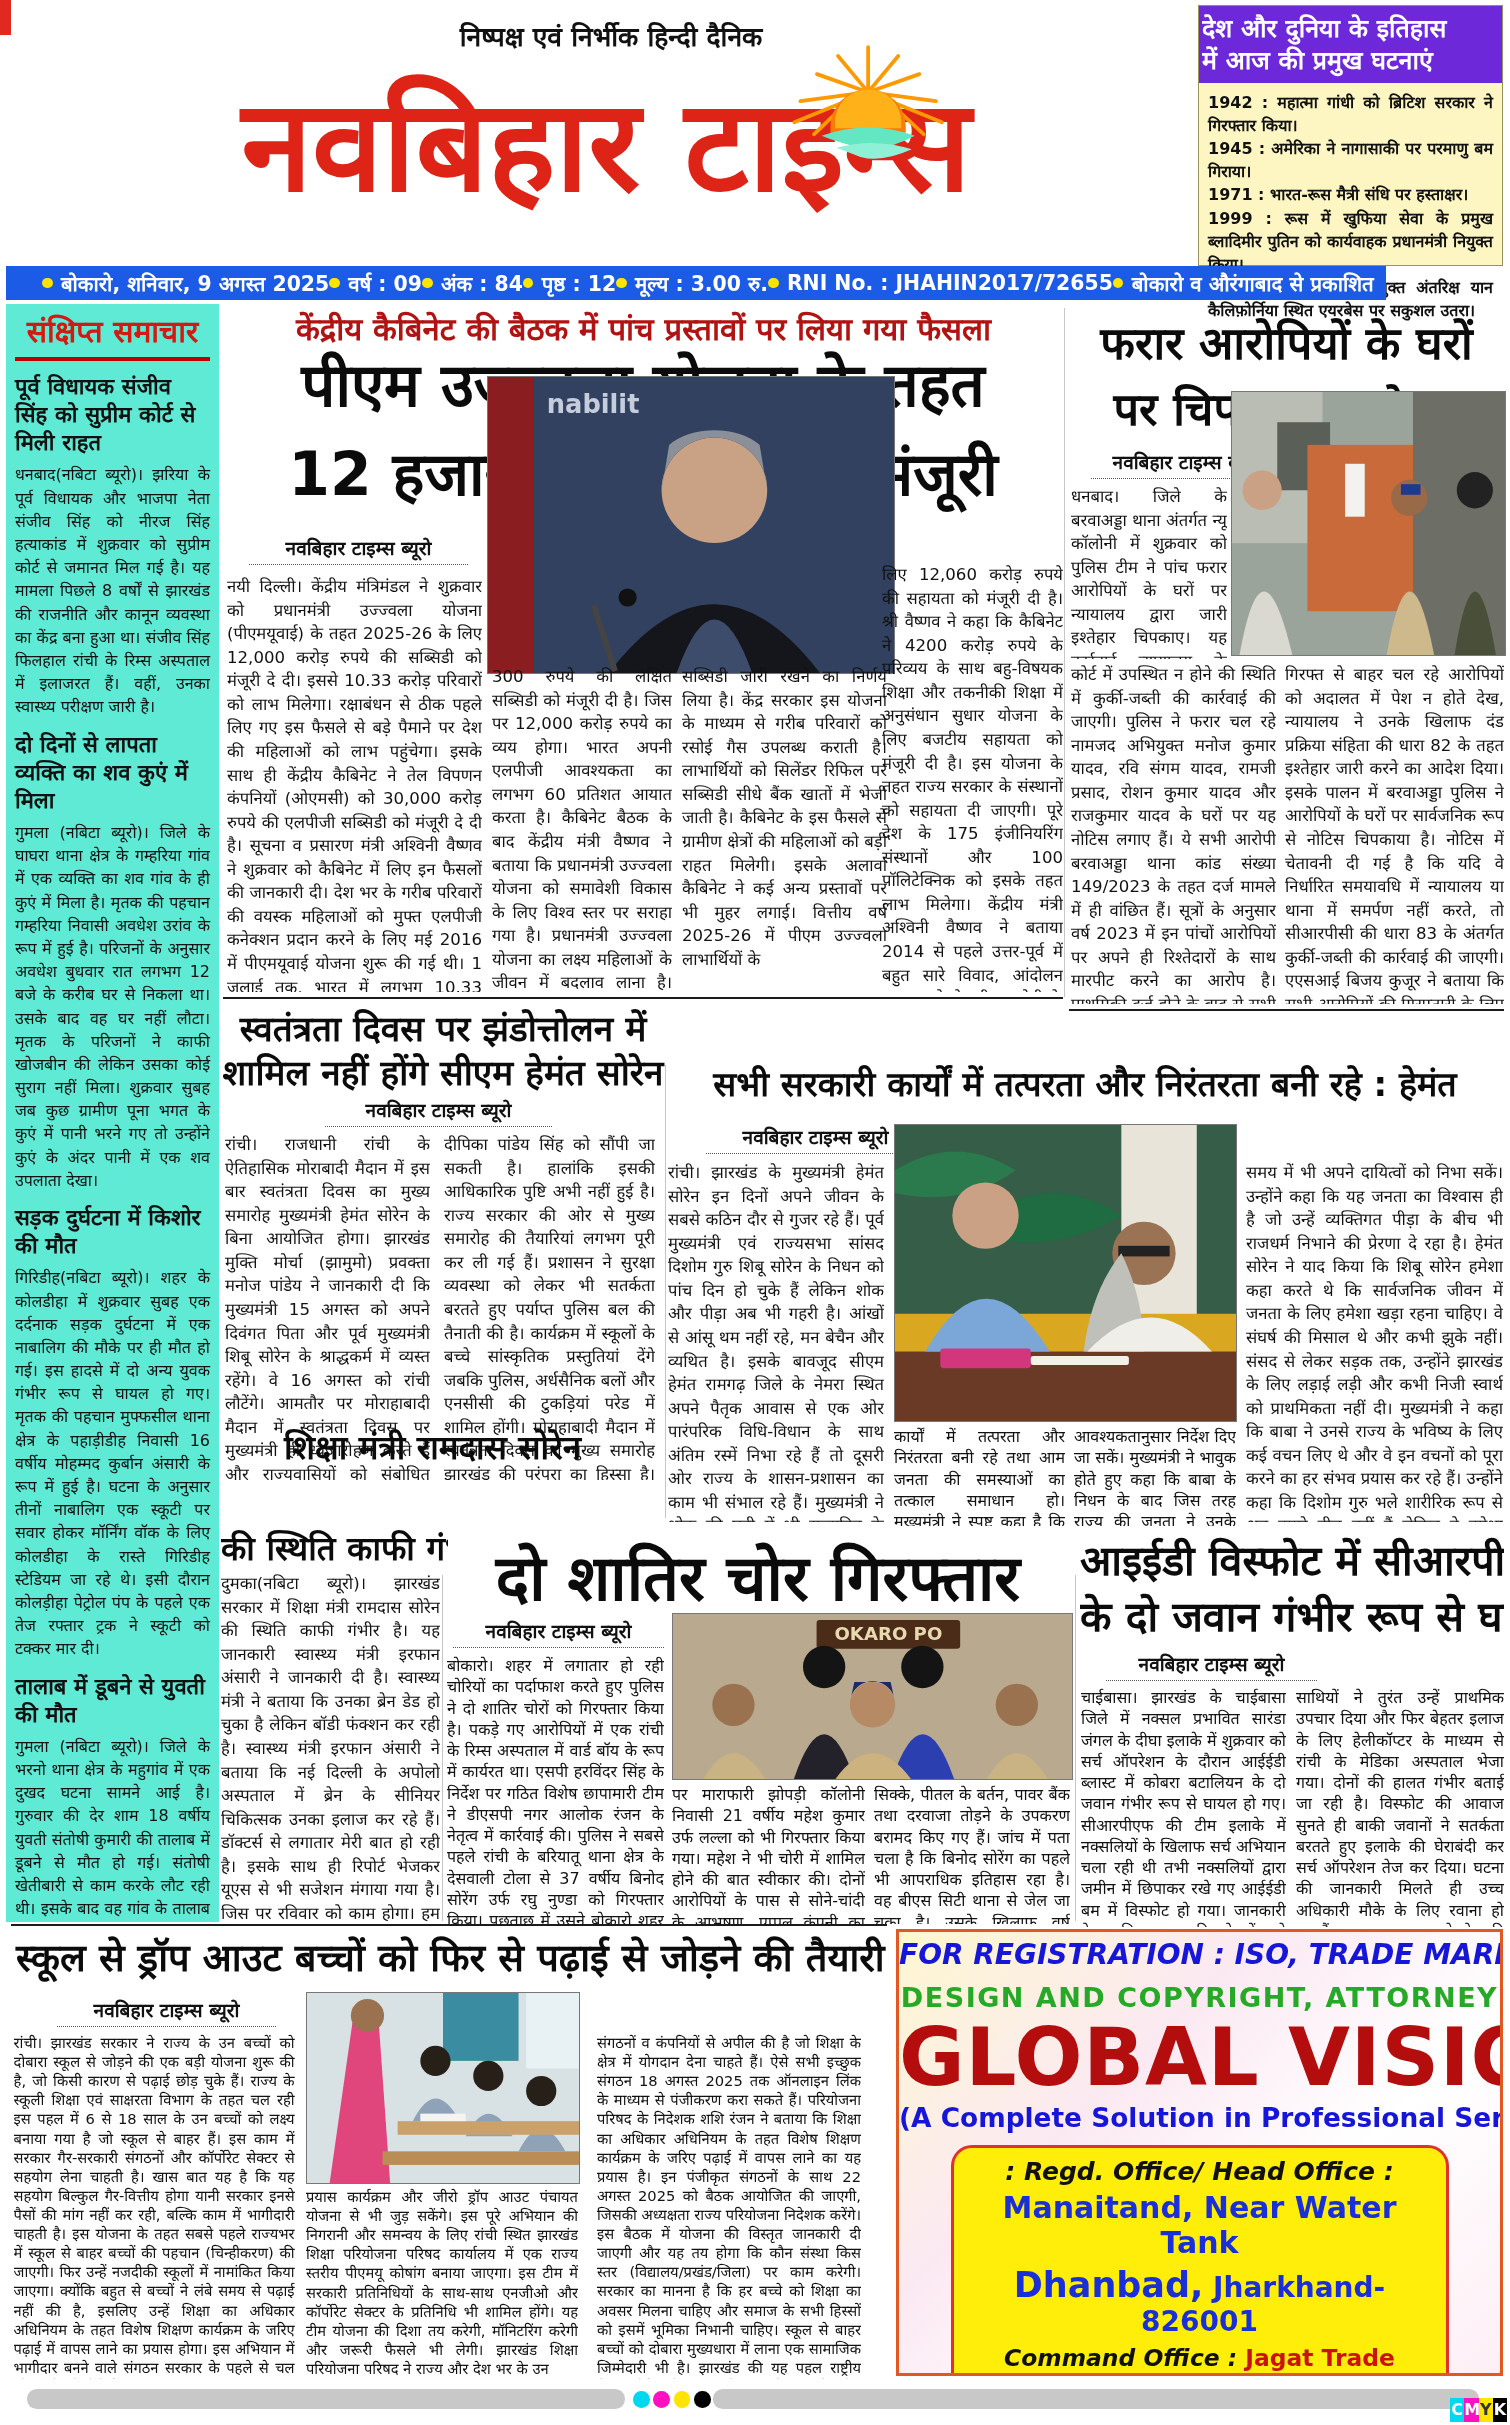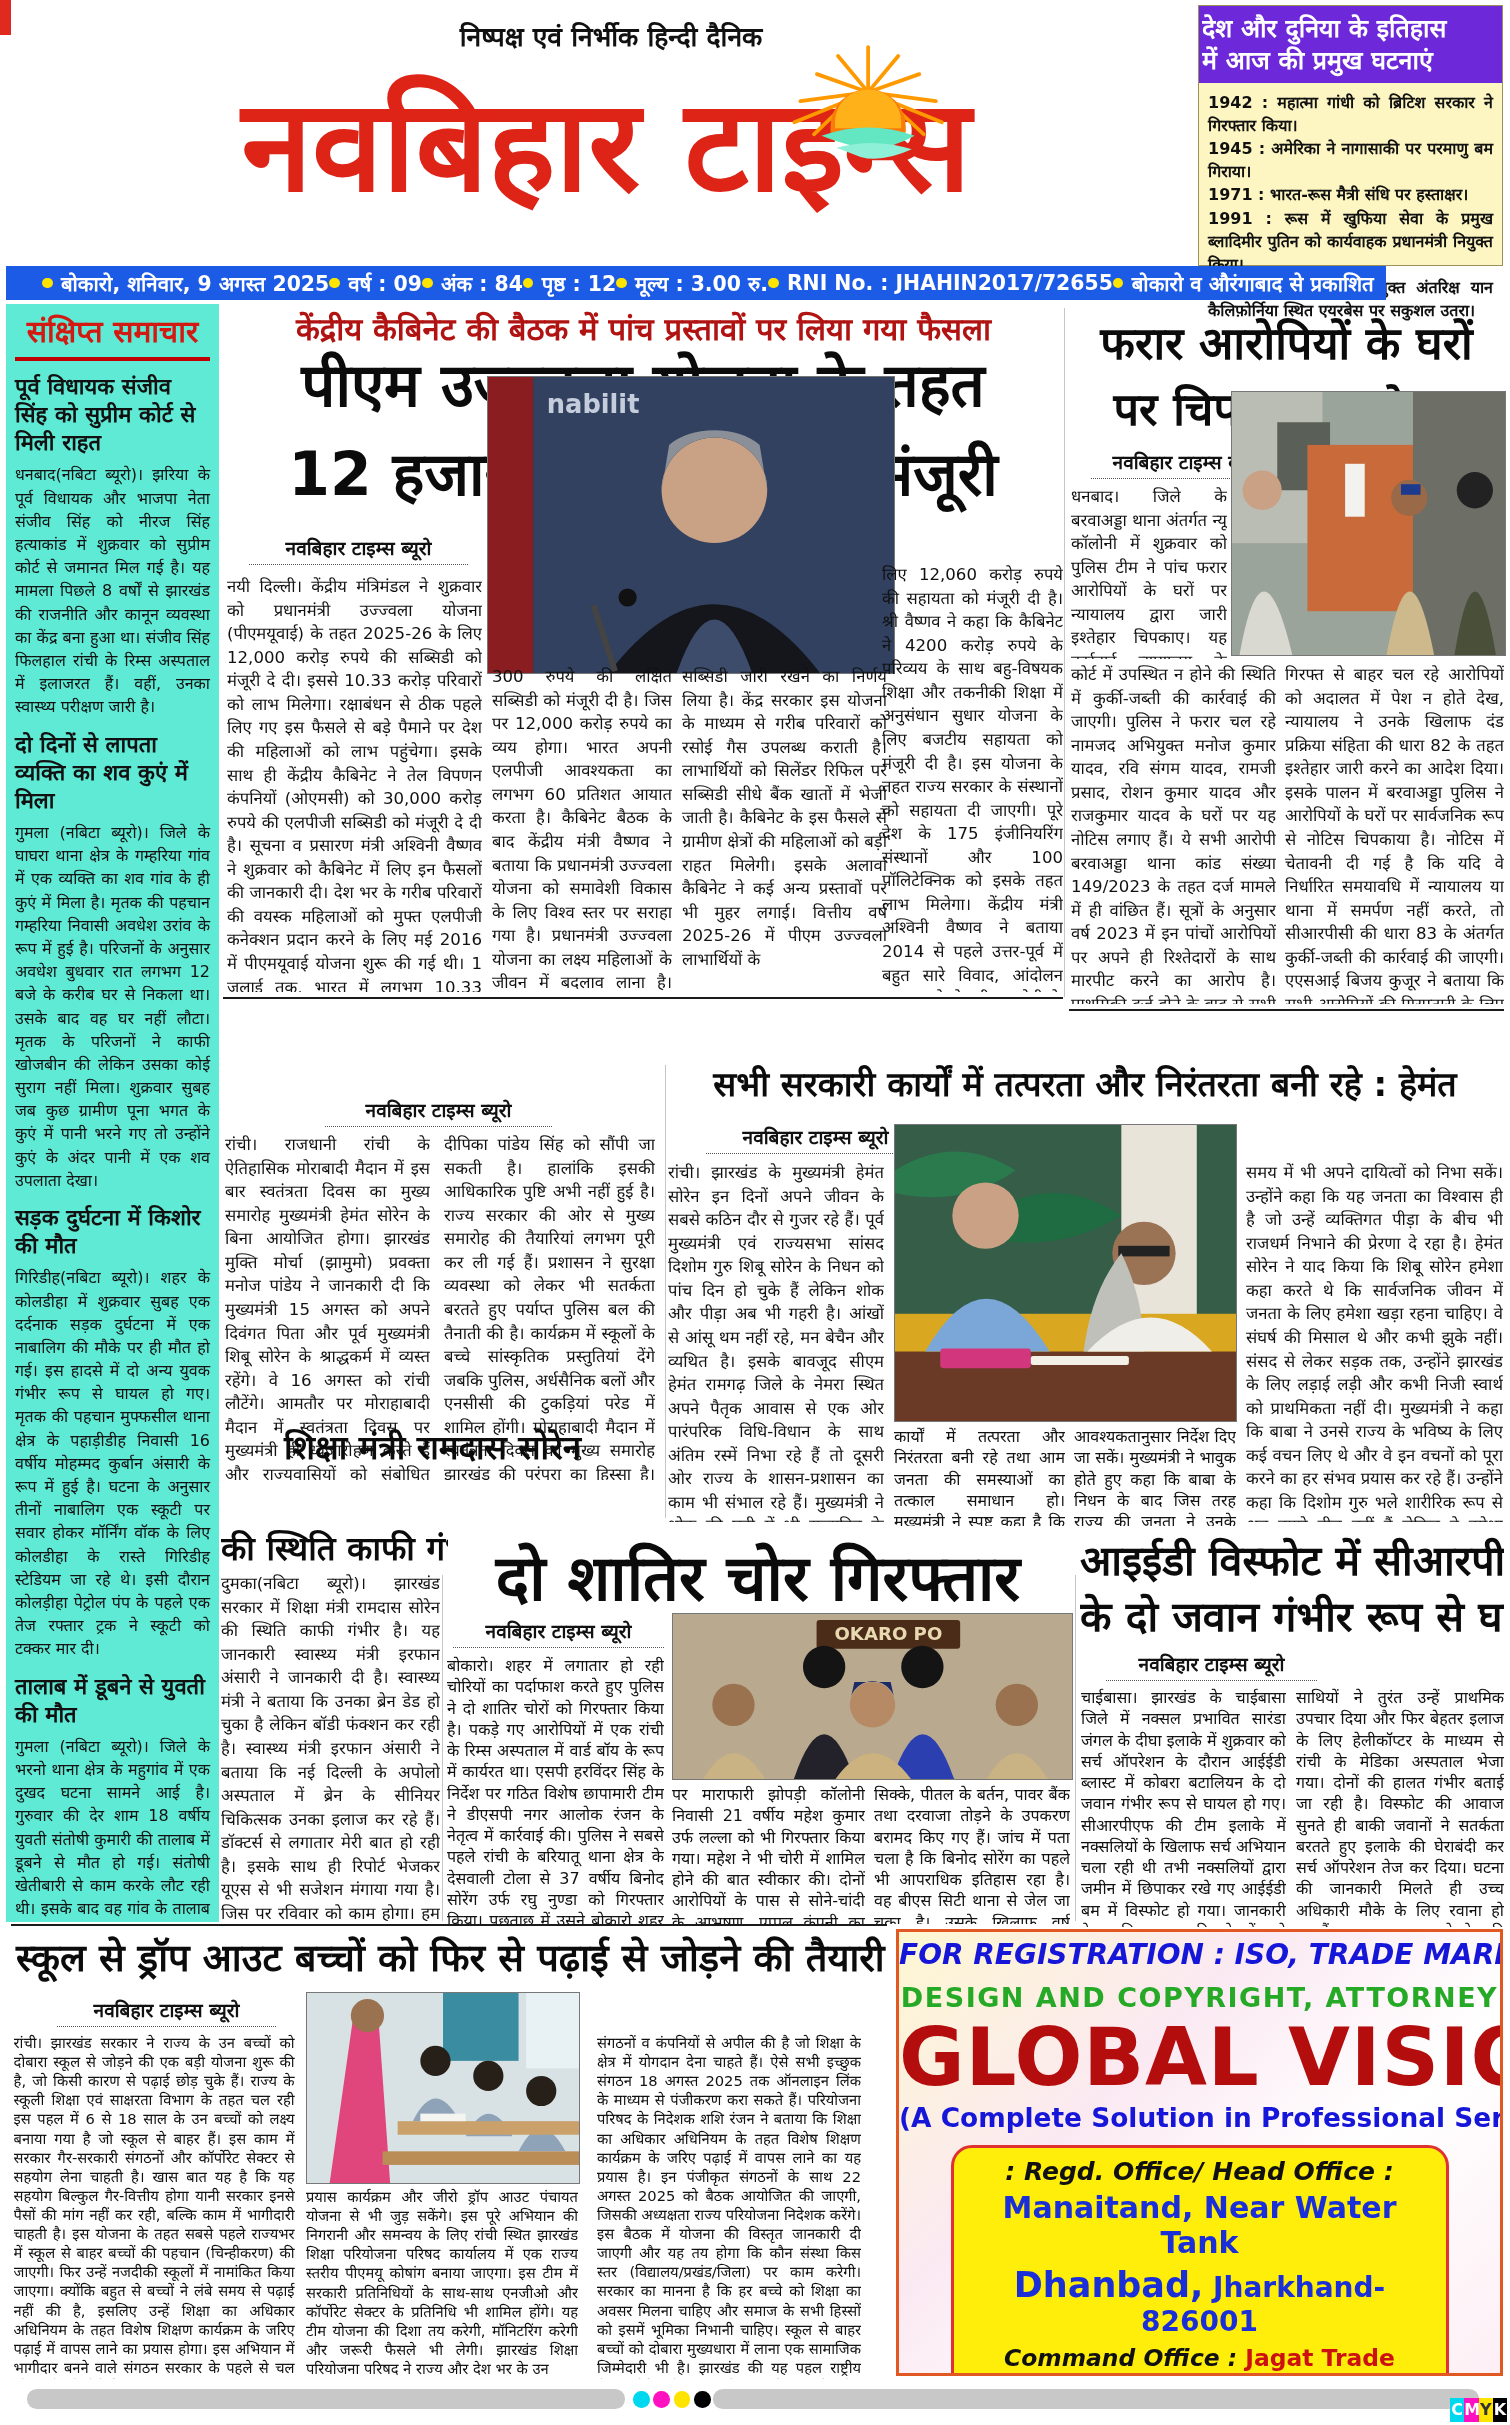--- a/index.html
+++ b/index.html
@@ -94,21 +94,21 @@
 
   <div class="abs histbox" style="left:1198px;top:4.5px;width:305px;height:261px;box-sizing:border-box;">
     <div class="hb-title">
       <span>देश और दुनिया के इतिहास</span>
       <span>में आज की प्रमुख घटनाएं</span>
     </div>
     <div class="hb-body">
       <div class="hb-event">1942 : महात्मा गांधी को ब्रिटिश सरकार ने गिरफ्तार किया।</div>
       <div class="hb-event">1945 : अमेरिका ने नागासाकी पर परमाणु बम गिराया।</div>
       <div class="hb-event">1971 : भारत-रूस मैत्री संधि पर हस्ताक्षर।</div>
-      <div class="hb-event">1991 : रूस में खुफिया सेवा के प्रमुख ब्लादिमीर पुतिन को कार्यवाहक प्रधानमंत्री नियुक्त किया।</div>
+      <div class="hb-event">1999 : रूस में खुफिया सेवा के प्रमुख ब्लादिमीर पुतिन को कार्यवाहक प्रधानमंत्री नियुक्त किया।</div>
       <div class="hb-event">2005 : नासा का मानवयुक्त अंतरिक्ष यान कैलिफ़ोर्निया स्थित एयरबेस पर सकुशल उतरा।</div>
     </div>
   </div>
 
   <div class="abs datebar" style="left:6px;top:266px;width:1380px;height:34px;">
     <span class="dl">
         <i class="dot"></i>
         <span>बोकारो, शनिवार, 9 अगस्त 2025</span>
       </span>
     <span class="dl">
@@ -205,20 +205,24 @@
       <rect x="224" y="122" width="26" height="14" fill="#1d3a8f"></rect>
       <path d="M205 348 Q235 180 268 348 Z" fill="#cdb98c"></path>
       <circle cx="322" cy="130" r="24" fill="#222"></circle>
       <path d="M295 348 Q322 180 350 348 Z" fill="#4a4f3a"></path>
     </svg>
   </div>
   <div class="abs bodytext" style="left:1071px;top:663px;width:205px;height:341px;">कोर्ट में उपस्थित न होने की स्थिति में कुर्की-जब्ती की कार्रवाई की जाएगी। पुलिस ने फरार चल रहे नामजद अभियुक्त मनोज कुमार यादव, रवि संगम यादव, रामजी प्रसाद, रोशन कुमार यादव और राजकुमार यादव के घरों पर यह नोटिस लगाए हैं। ये सभी आरोपी बरवाअड्डा थाना कांड संख्या 149/2023 के तहत दर्ज मामले में ही वांछित हैं। सूत्रों के अनुसार वर्ष 2023 में इन पांचों आरोपियों पर अपने ही रिश्तेदारों के साथ मारपीट करने का आरोप है। प्राथमिकी दर्ज होने के बाद से सभी आरोपी फरार चल रहे हैं। पुलिस को उनकी कोई ठोस जानकारी नहीं मिल सकी है। बार-बार समन और गिरफ्तारी वारंट के बावजूद आरोपी कानून से बचते रहे। काफी समय से</div>
   <div class="abs bodytext" style="left:1285px;top:663px;width:219px;height:341px;">गिरफ्त से बाहर चल रहे आरोपियों को अदालत में पेश न होते देख, न्यायालय ने उनके खिलाफ दंड प्रक्रिया संहिता की धारा 82 के तहत इश्तेहार जारी करने का आदेश दिया। इसके पालन में बरवाअड्डा पुलिस ने आरोपियों के घरों पर सार्वजनिक रूप से नोटिस चिपकाया है। नोटिस में चेतावनी दी गई है कि यदि वे निर्धारित समयावधि में न्यायालय या थाना में समर्पण नहीं करते, तो सीआरपीसी की धारा 83 के अंतर्गत कुर्की-जब्ती की कार्रवाई की जाएगी। एएसआई बिजय कुजूर ने बताया कि सभी आरोपियों की गिरफ्तारी के लिए लगातार प्रयास किए जा रहे हैं। इश्तेहार चिपकाने के बाद अब पुलिस आगे की कार्रवाई के लिए न्यायालय की अगली प्रक्रिया का इंतजार कर रही है।</div>
   <div class="abs hrule" style="left:1069px;top:1009px;width:435px;"></div>
 
+  <div class="abs headline" style="left:221px;top:1007px;width:444px;font-size:35px;line-height:44px;">
+    <span class="hl-line">स्वतंत्रता दिवस पर झंडोत्तोलन में</span>
+    <span class="hl-line">शामिल नहीं होंगे सीएम हेमंत सोरेन</span>
+  </div>
   <div class="abs byline" style="left:325px;top:1097px;width:227px;">नवबिहार टाइम्स ब्यूरो</div>
   <div class="abs bodytext" style="left:225px;top:1133px;width:205px;height:347px;">रांची। राजधानी रांची के ऐतिहासिक मोराबादी मैदान में इस बार स्वतंत्रता दिवस का मुख्य समारोह मुख्यमंत्री हेमंत सोरेन के बिना आयोजित होगा। झारखंड मुक्ति मोर्चा (झामुमो) प्रवक्ता मनोज पांडेय ने जानकारी दी कि मुख्यमंत्री 15 अगस्त को अपने दिवंगत पिता और पूर्व मुख्यमंत्री शिबू सोरेन के श्राद्धकर्म में व्यस्त रहेंगे। वे 16 अगस्त को रांची लौटेंगे। आमतौर पर मोराहाबादी मैदान में स्वतंत्रता दिवस पर मुख्यमंत्री ही ध्वजारोहण करते हैं और राज्यवासियों को संबोधित करते हैं लेकिन इस बार उनकी अनुपस्थिति में झंडोत्तोलन की जिम्मेदारी किसी अन्य मंत्री को दी जाएगी। सूत्रों के मुताबिक यह जिम्मा मंत्री सुदिव्य कुमार सोनू या मंत्री</div>
   <div class="abs bodytext" style="left:444px;top:1133px;width:211px;height:347px;">दीपिका पांडेय सिंह को सौंपी जा सकती है। हालांकि इसकी आधिकारिक पुष्टि अभी नहीं हुई है। राज्य सरकार की ओर से मुख्य समारोह की तैयारियां लगभग पूरी कर ली गई हैं। प्रशासन ने सुरक्षा व्यवस्था को लेकर भी सतर्कता बरतते हुए पर्याप्त पुलिस बल की तैनाती की है। कार्यक्रम में स्कूलों के बच्चे सांस्कृतिक प्रस्तुतियां देंगे जबकि पुलिस, अर्धसैनिक बलों और एनसीसी की टुकड़ियां परेड में शामिल होंगी। मोराहाबादी मैदान में स्वतंत्रता दिवस का मुख्य समारोह झारखंड की परंपरा का हिस्सा है। हर साल मुख्यमंत्री यहां ध्वजारोहण करते हैं लेकिन इस बार 'बाबा' शिबू सोरेन के निधन के बाद हो रहे श्राद्धकर्म के कारण मुख्यमंत्री की गैरमौजूदगी में यह परंपरा एक अपवाद के साथ निभाई जाएगी।</div>
 
   <div class="abs vrule" style="left:665px;top:1065px;height:453px;"></div>
   <div class="abs headline" style="left:668px;top:1060px;width:834px;font-size:34px;white-space:nowrap;overflow:hidden;">सभी सरकारी कार्यों में तत्परता और निरंतरता बनी रहे : हेमंत</div>
   <div class="abs byline" style="left:706px;top:1124px;width:219px;">नवबिहार टाइम्स ब्यूरो</div>
   <div class="abs bodytext" style="left:668px;top:1161px;width:216px;height:361px;">रांची। झारखंड के मुख्यमंत्री हेमंत सोरेन इन दिनों अपने जीवन के सबसे कठिन दौर से गुजर रहे हैं। पूर्व मुख्यमंत्री एवं राज्यसभा सांसद दिशोम गुरु शिबू सोरेन के निधन को पांच दिन हो चुके हैं लेकिन शोक और पीड़ा अब भी गहरी है। आंखों से आंसू थम नहीं रहे, मन बेचैन और व्यथित है। इसके बावजूद सीएम हेमंत रामगढ़ जिले के नेमरा स्थित अपने पैतृक आवास से एक ओर पारंपरिक विधि-विधान के साथ अंतिम रस्में निभा रहे हैं तो दूसरी ओर राज्य के शासन-प्रशासन का काम भी संभाल रहे हैं। मुख्यमंत्री ने शोक की घड़ी में भी राज्यहित के कार्यों को प्राथमिकता दी है। जरूरी संचिकाओं पर निर्णय लेने से लेकर वरीय अधिकारियों के साथ लगातार संवाद बनाए रखा है। उन्होंने अधिकारियों को निर्देश दिया है कि सभी</div>
   <div class="abs photo" style="left:894px;top:1124px;width:341px;height:296px;">
     <svg viewBox="0 0 452 392" preserveAspectRatio="none">

